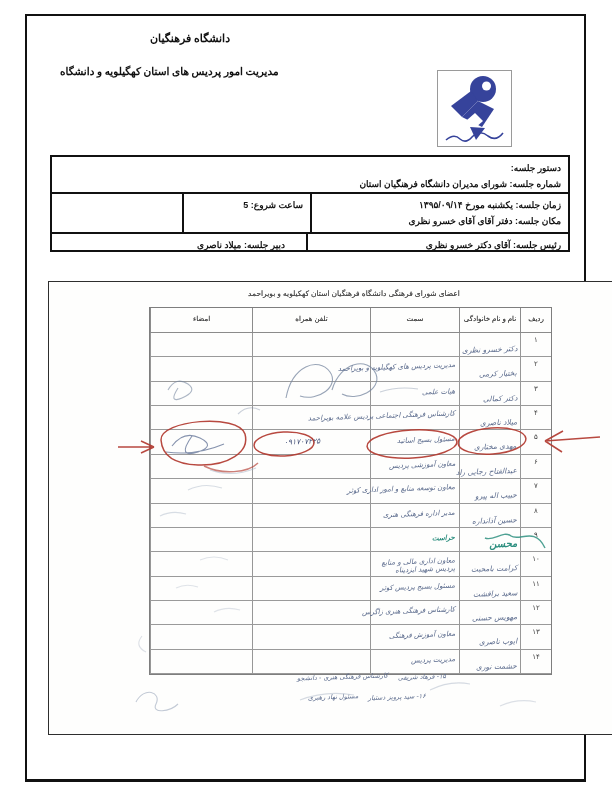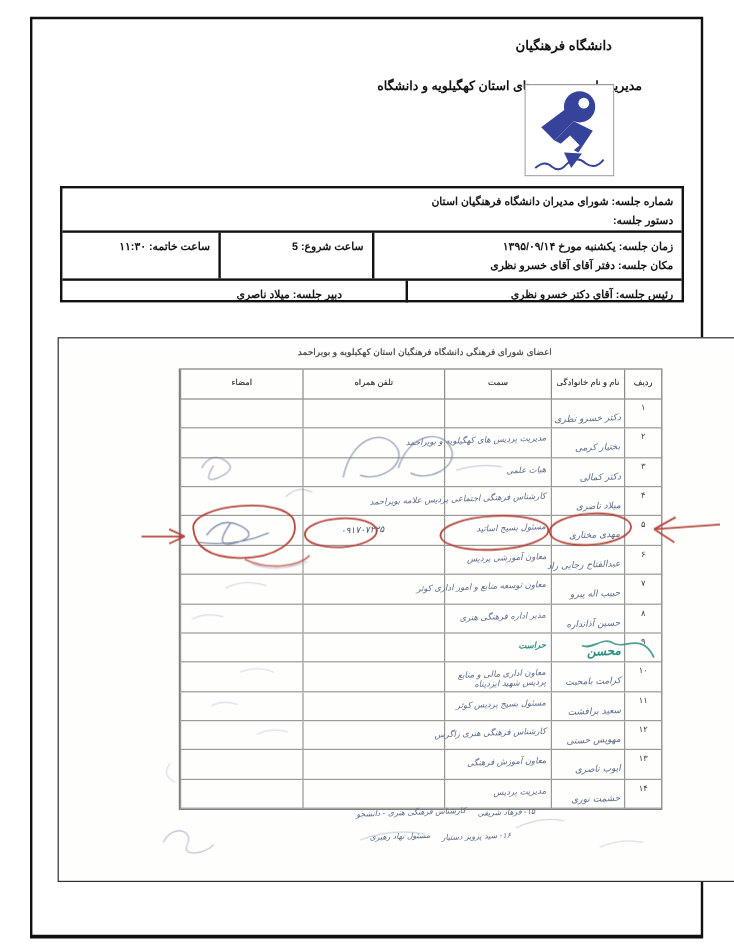--- a/index.html
+++ b/index.html
@@ -1,20 +1,20 @@
 <!DOCTYPE html>
 <html lang="fa"><head>
 <meta charset="utf-8">
 <style>
   html,body{margin:0;padding:0;background:#e8e8e8;}
   .page{position:relative;width:612px;height:792px;background:#ffffff;
         font-family:"Liberation Sans",sans-serif;overflow:hidden;margin:0 auto;}
   .abs{position:absolute;}
   .outer-frame{left:25px;top:14px;width:557px;height:763px;border:2px solid #111;border-bottom-width:3px;}
-  .hdr{font-weight:bold;color:#111;text-align:right;direction:rtl;}
+  .hdr{font-weight:bold;color:#111;text-align:left;direction:rtl;font-family:Liberation Serif, serif;}
   .hdr1{left:150px;top:32px;width:360px;font-size:11px;}
   .hdr2{left:60px;top:65px;width:475px;font-size:10.5px;}
   
   .box1{left:50px;top:155px;width:520px;height:97px;border:2px solid #111;box-sizing:border-box;direction:rtl;}
   .b1row{position:absolute;left:0;width:100%;box-sizing:border-box;}
   .b1cell{position:absolute;top:0;height:100%;box-sizing:border-box;direction:rtl;text-align:right;
           font-size:9px;font-weight:bold;color:#151515;padding:3px 7px 0 2px;line-height:16px;}
   .rowA{top:0;height:37px;border-bottom:2px solid #111;}
   .rowB{top:37px;height:40px;border-bottom:2px solid #111;}
   .rowC{top:77px;height:18px;}
@@ -62,34 +62,33 @@
         <path d="M30,50 L38,58 L46,51 L38,43 Z" fill="#ffffff"></path>
         <path d="M33,57 L39,70 L48,58 Z"></path>
       </g>
       <path d="M9,70 q8,-7 14,-1 q6,5 12,-2 q8,-8 16,-1 q8,6 15,-3" stroke="#36439b" fill="none" stroke-width="1.6"></path>
     </svg>
   </div>
 
   <div class="abs box1">
     <div class="b1row rowA">
       <div class="b1cell" style="right:0;width:100%;">
+        <div>دستور جلسه:</div>
         <div>شماره جلسه: شورای مدیران دانشگاه فرهنگیان استان</div>
-        <div>دستور جلسه:</div>
       </div>
     </div>
     <div class="b1row rowB">
       <div class="b1cell" style="right:0;width:258px;border-left:2px solid #111;">
         <div>زمان جلسه: یکشنبه مورخ ۱۳۹۵/۰۹/۱۴</div>
         <div>مکان جلسه: دفتر آقای آقای خسرو نظری</div>
       </div>
       <div class="b1cell" style="right:258px;width:128px;border-left:2px solid #111;">ساعت شروع:  5</div>
-      <div class="b1cell" style="right:386px;width:134px;">ساعت خاتمه: ۱۱:۳۰</div>
     </div>
     <div class="b1row rowC">
-      <div class="b1cell" style="right:0;width:230px;border-left:2px solid #111;">رئیس جلسه: آقای دکتر خسرو نظری</div>
+      <div class="b1cell" style="right:0;width:262px;border-left:2px solid #111;">رئیس جلسه: آقای دکتر خسرو نظری</div>
       <div class="b1cell" style="right:276px;width:258px;">دبیر جلسه:  میلاد ناصری</div>
     </div>
   </div>
 
   <div class="abs box2">
     <div class="abs scan-title">اعضای شورای فرهنگی دانشگاه فرهنگیان استان کهکیلویه و بویراحمد</div>
     <div class="abs" id="att-table">
         <div class="hcell" style="left: 370px; top: 0px; width: 31px; height: 25px;">ردیف</div>
         <div class="hcell" style="left: 309px; top: 0px; width: 61px; height: 25px;">نام و نام خانوادگی</div>
         <div class="hcell" style="left: 220px; top: 0px; width: 89px; height: 25px;">سمت</div>

